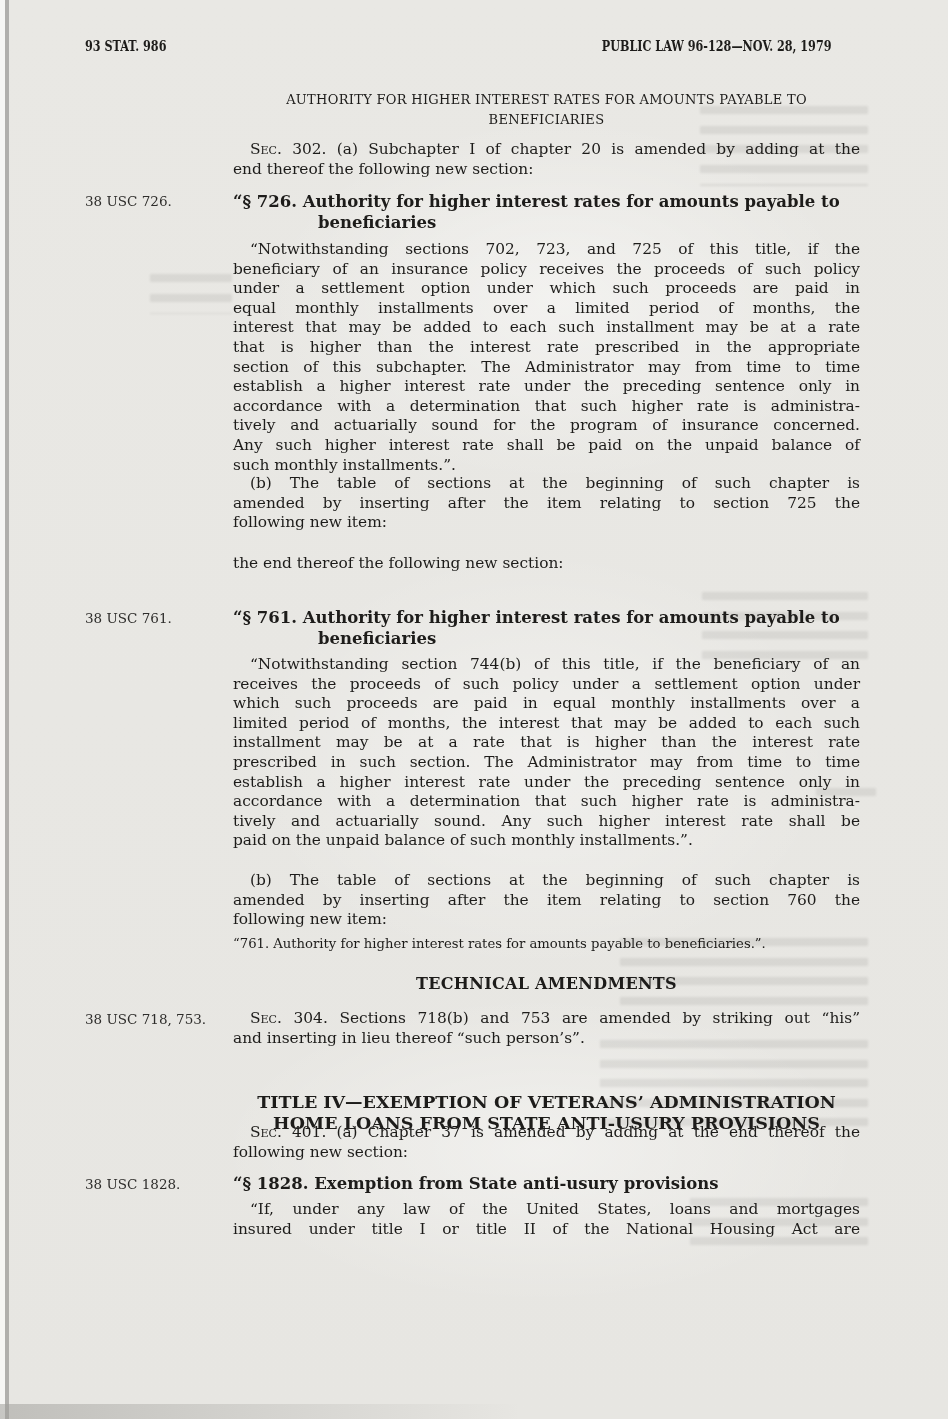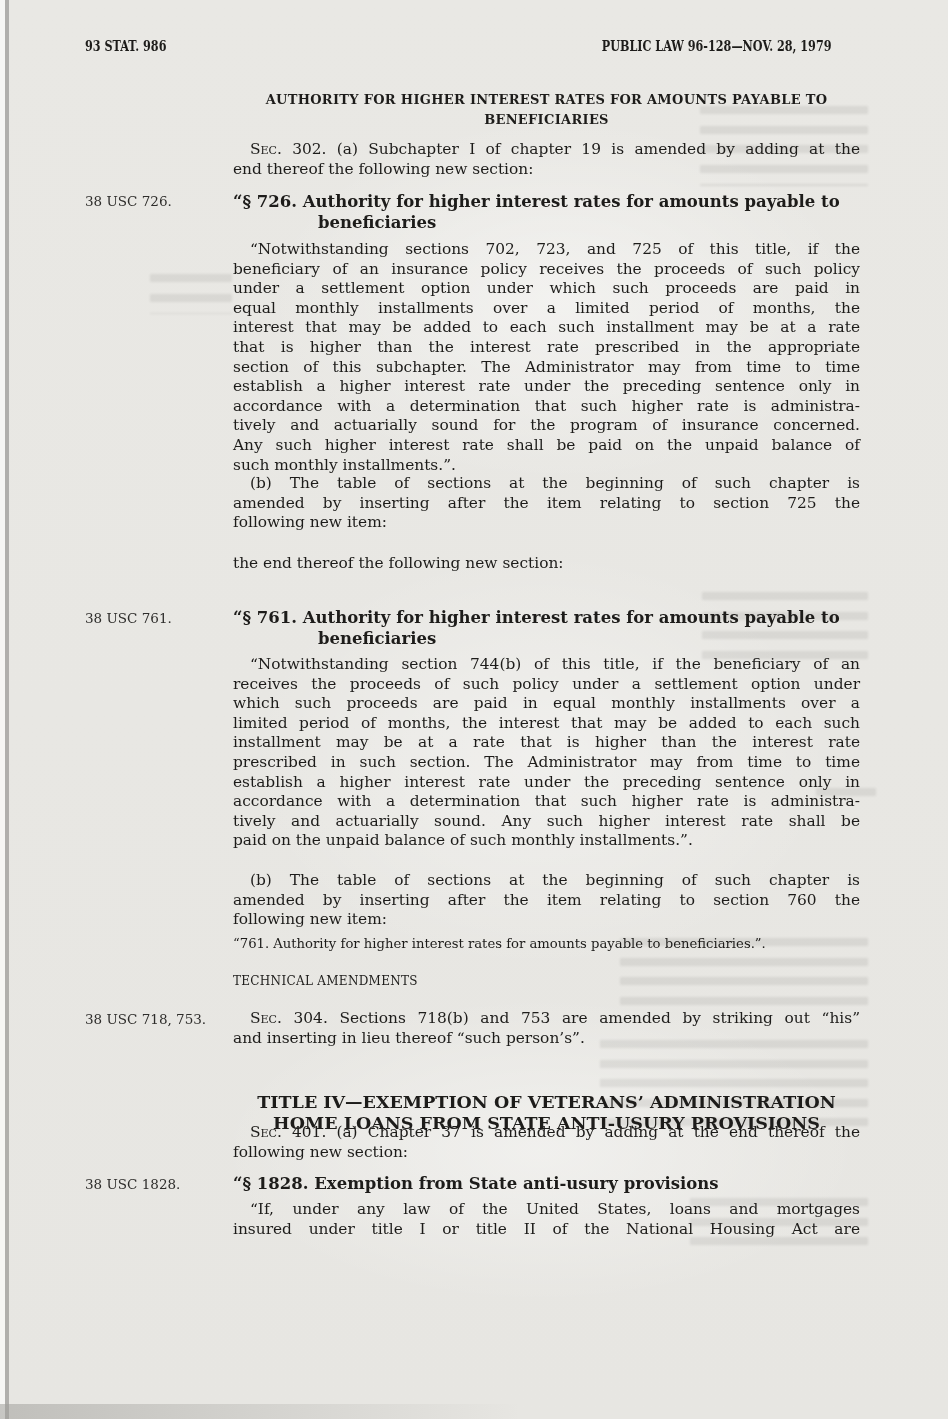--- a/index.html
+++ b/index.html
@@ -29,24 +29,24 @@
   .hdr{font-weight:bold;font-size:14px;white-space:nowrap;}
   .condense{display:inline-block;transform:scaleX(.8);transform-origin:0 50%;}
   .hdr-title-wrap{text-align:right;}
   .hdr-title-wrap .condense{transform-origin:50% 50%;}
   
   .body-text{font-size:15.4px;line-height:19.6px;}
   .j{text-align:justify;text-align-last:justify;}
   .ind{padding-left:17px;}
   .sc{font-variant:small-caps;}
   
-  .crosshead{font-weight:bold;font-size:13px;letter-spacing:.3px;text-align:center;line-height:20px;}
+  .crosshead{font-weight:normal;font-size:13px;letter-spacing:.3px;text-align:center;line-height:20px;}
   .shead{font-weight:bold;font-size:16.5px;line-height:20.6px;}
   .shead .ind2{padding-left:85px;}
-  .techhead{font-weight:normal;font-size:12px;letter-spacing:.3px;text-align:left;}
+  .techhead{font-weight:bold;font-size:16px;letter-spacing:.3px;text-align:center;}
   .title4{font-weight:bold;font-size:17.5px;line-height:20.6px;text-align:center;}
   .item{font-size:13.2px;line-height:16px;}
   .mnote{left:85px;font-size:13.5px;color:#2e2d2b;white-space:nowrap;}
   
   .bleed{position:absolute;opacity:.11;filter:blur(1.3px);pointer-events:none;
     background:repeating-linear-gradient(to bottom, rgba(86,84,80,.95) 0 8px, transparent 8px 19.6px);}
 </style>
 </head>
 <body>
 
@@ -70,21 +70,21 @@
   <div class="abs col hdr hdr-title-wrap" style="top:38px;">
     <span class="condense">PUBLIC LAW 96-128—NOV. 28, 1979</span>
   </div>
 
   <div class="abs col crosshead" style="top:90px;">
     <div>AUTHORITY FOR HIGHER INTEREST RATES FOR AMOUNTS PAYABLE TO</div>
     <div>BENEFICIARIES</div>
   </div>
 
   <div class="abs col body-text" style="top:140px;">
-    <div class="j ind"><span class="sc">Sec. 302.</span><span> (a) Subchapter I of chapter 19 is amended by adding at the</span></div>
+    <div class="j ind"><span class="sc">Sec. 302.</span><span> (a) Subchapter I of chapter 20 is amended by adding at the</span></div>
     <div>end thereof the following new section:</div>
   </div>
 
   <div class="abs mnote" style="top:193px;">38 USC 726.</div>
 
   <div class="abs col shead" style="top:192px;">
     <div>“§ 726. Authority for higher interest rates for amounts payable to</div>
     <div class="ind2">beneficiaries</div>
   </div>
 

